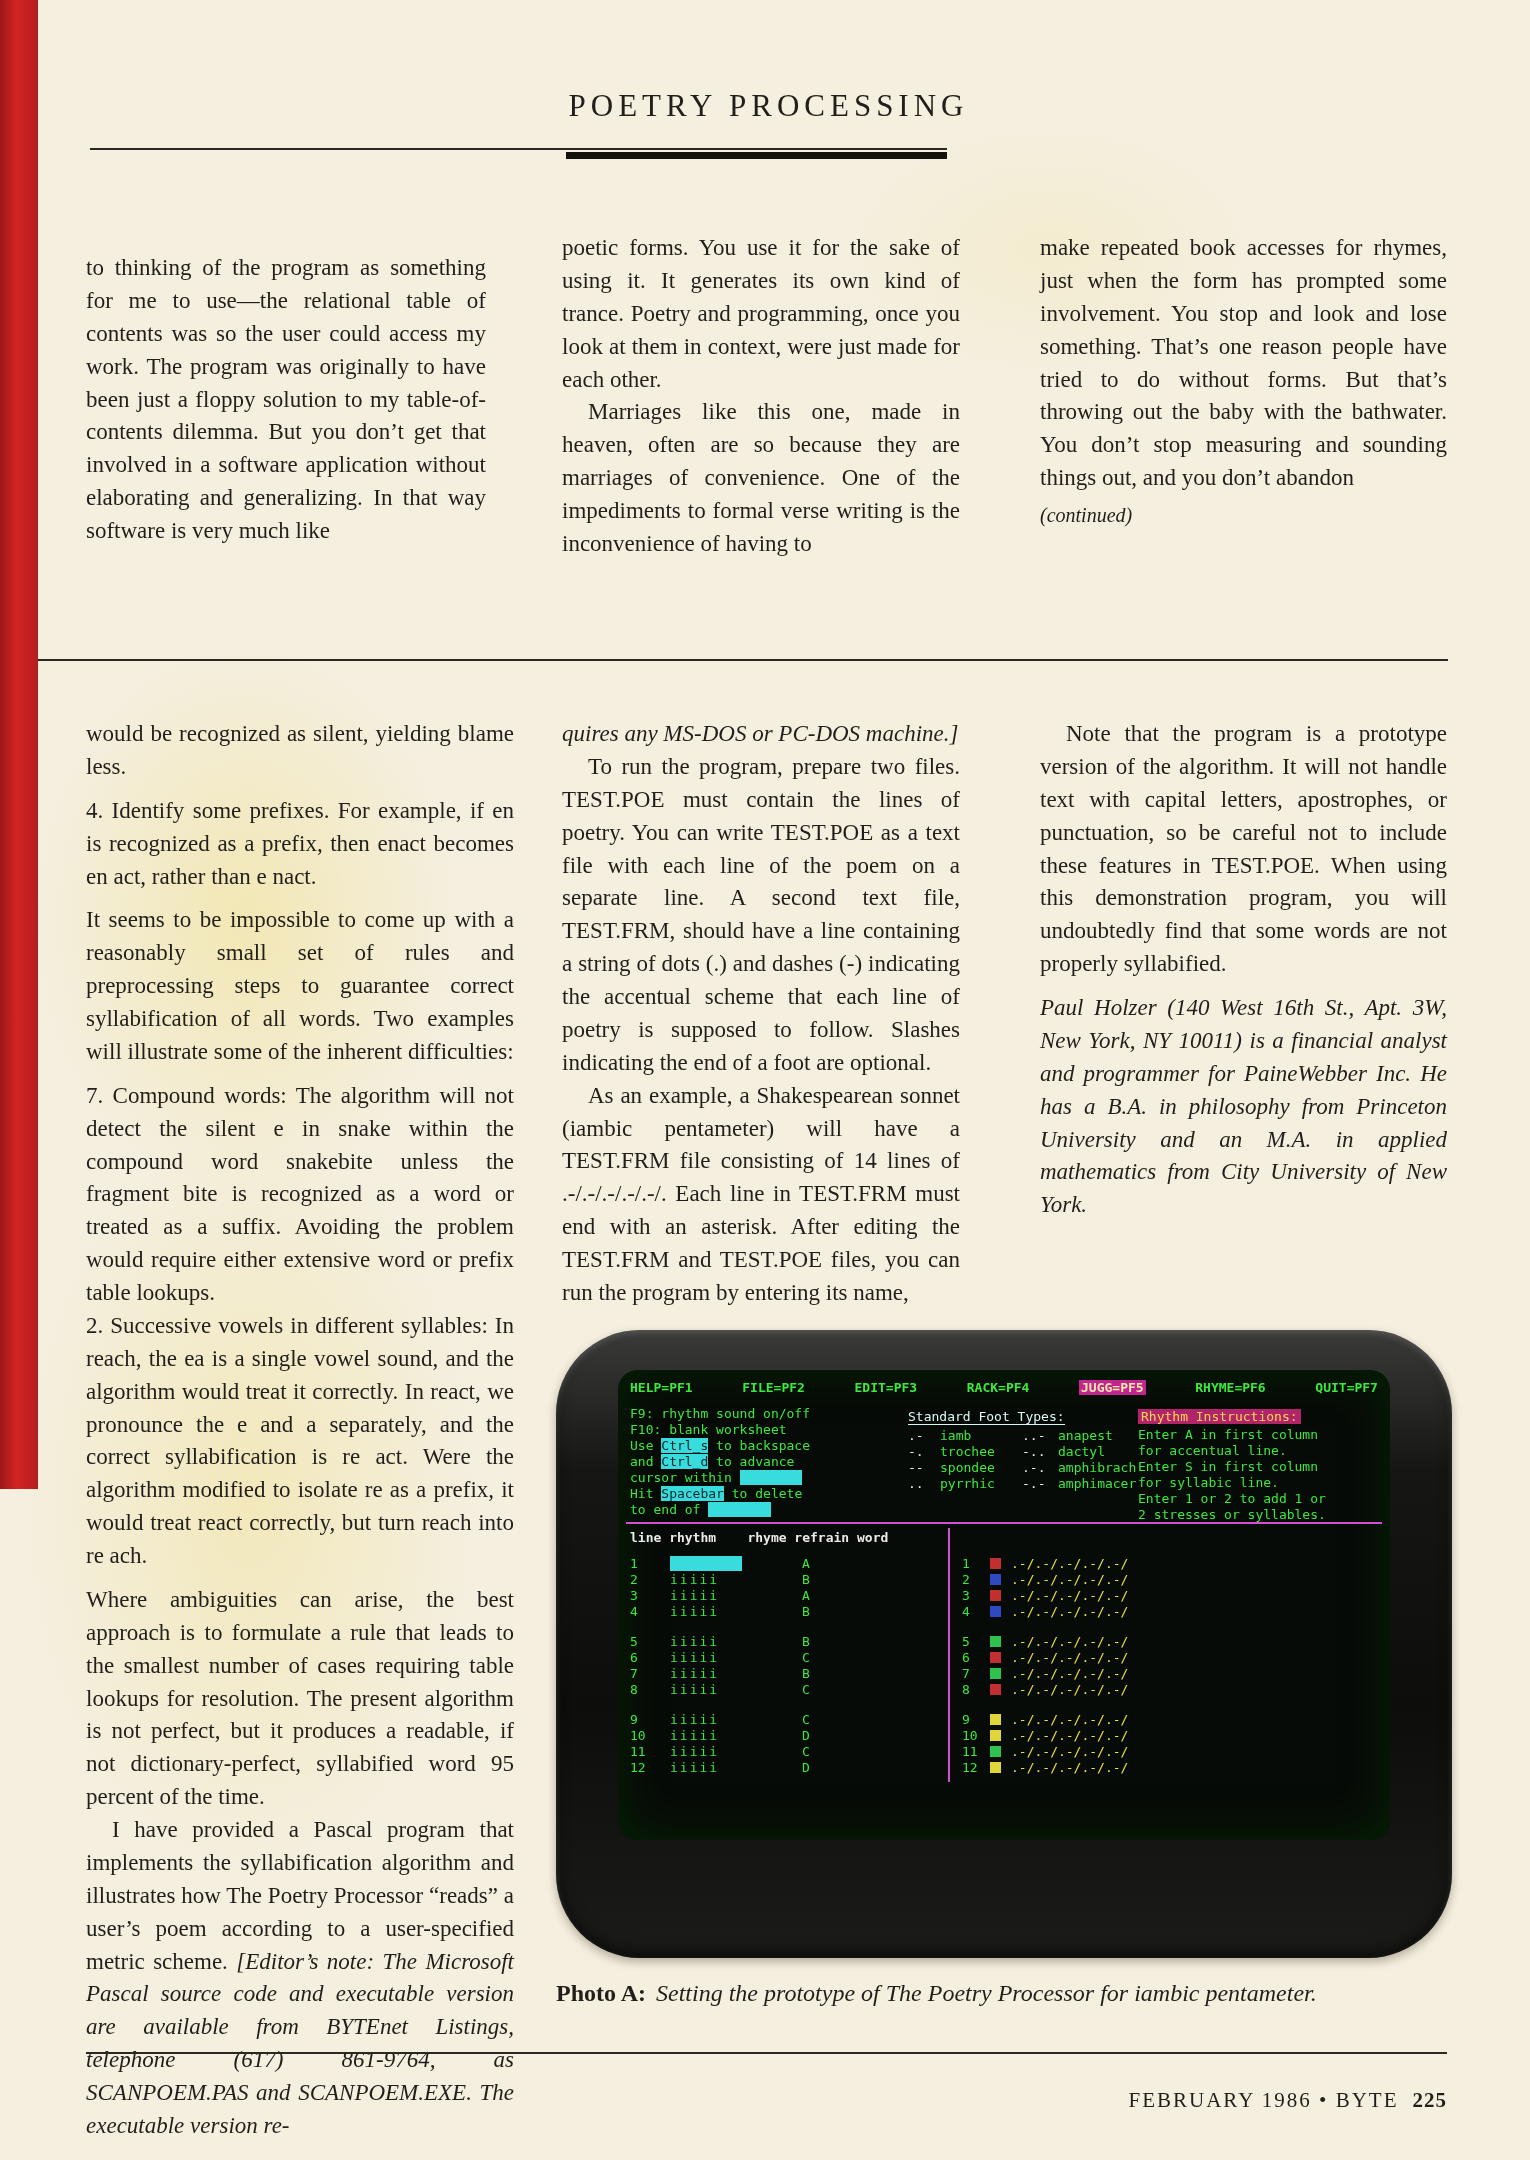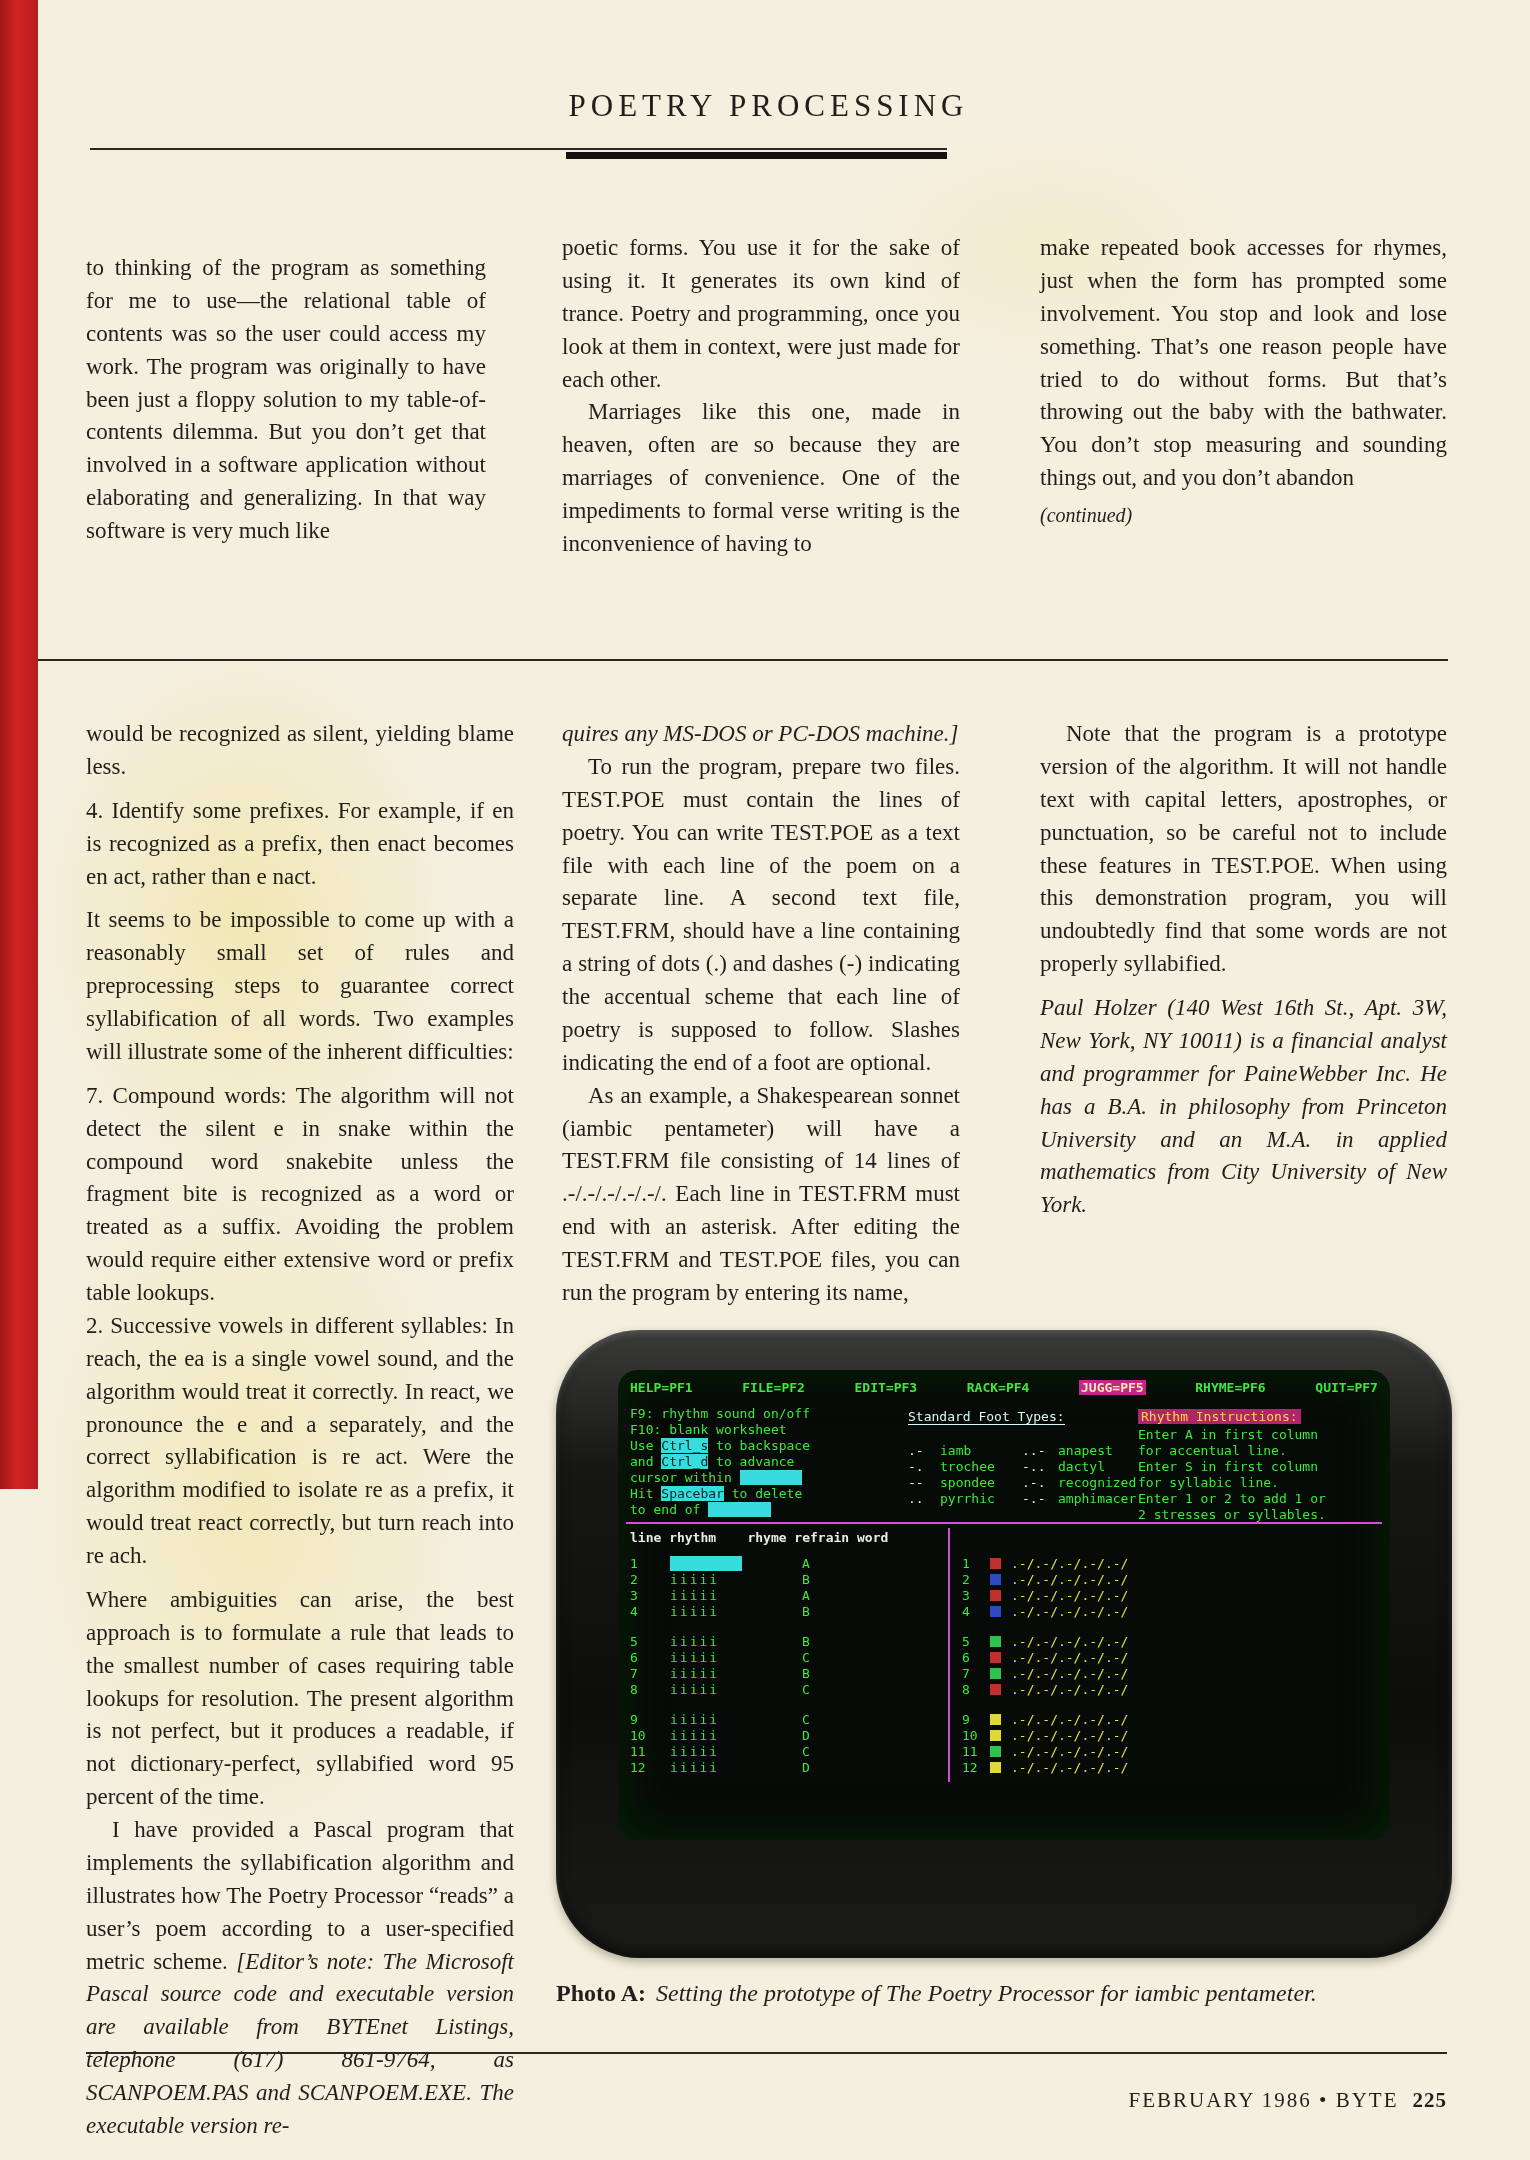--- a/index.html
+++ b/index.html
@@ -52,21 +52,21 @@
     box-shadow:inset 0 0 46px rgba(0,60,0,.5); }
   .s-menu { position:absolute; left:12px; right:12px; top:10px; display:flex; justify-content:space-between;
     font-size:13px; font-weight:bold; color:var(--screen-green,#3ce83c); }
   .m-hl { background:#c2258e; color:#ffe9a8; padding:0 2px; }
   .s-line { height:16px; font-size:13px; color:var(--screen-green,#3ce83c); white-space:pre; }
   .h-cyan  { background:var(--screen-cyan,#38dcdc); color:#04262a; }
   .h-block { background:var(--screen-cyan,#38dcdc); color:var(--screen-cyan,#38dcdc); }
   .s-instr { position:absolute; left:12px; top:36px; width:272px; }
   .s-foot  { position:absolute; left:290px; top:36px; width:224px; }
   .s-foot-header { display:inline-block; font-size:13px; color:#d8f8f8;
-    border-bottom:1px solid #d8f8f8; margin-bottom:18px; white-space:pre; }
+    border-bottom:1px solid #d8f8f8; margin-bottom:3px; white-space:pre; }
   .ft-sym  { display:inline-block; width:32px; color:#e9e9e9; }
   .ft-name { display:inline-block; width:82px; color:var(--screen-green,#3ce83c); }
   .ft-sym2 { display:inline-block; width:36px; color:#e9e9e9; }
   .ft-name2{ color:var(--screen-green,#3ce83c); }
   .s-rhy   { position:absolute; left:520px; top:36px; right:8px; }
   .s-rhy-header { display:inline-block; font-size:13px; background:#b1246a; color:#ffd84d; padding:0 3px; margin-bottom:3px; }
   .s-hr1  { position:absolute; left:8px; right:8px; top:152px; height:2px; background:var(--screen-magenta,#d24fd2); }
   .s-thead { position:absolute; left:12px; top:160px; font-size:13px; color:#eaeaea; white-space:pre; font-weight:bold; }
   .s-vline { position:absolute; left:330px; top:158px; width:2px; height:254px; background:var(--screen-magenta,#d24fd2); }
   .s-lt { position:absolute; left:12px;  top:186px; }
@@ -157,21 +157,21 @@
             <div class="s-line"><span>and </span><span class="h-cyan">Ctrl_d</span><span> to advance</span></div>
             <div class="s-line"><span>cursor within </span><span class="h-block">        </span></div>
             <div class="s-line"><span>Hit </span><span class="h-cyan">Spacebar</span><span> to delete</span></div>
             <div class="s-line"><span>to end of </span><span class="h-block">        </span></div>
           </div>
         <div class="s-foot">
           <span class="s-foot-header">Standard Foot Types:</span>
           <div>
               <div class="s-line"><span class="ft-sym">.-</span><span class="ft-name">iamb</span><span class="ft-sym2">..-</span><span class="ft-name2">anapest</span></div>
               <div class="s-line"><span class="ft-sym">-.</span><span class="ft-name">trochee</span><span class="ft-sym2">-..</span><span class="ft-name2">dactyl</span></div>
-              <div class="s-line"><span class="ft-sym">--</span><span class="ft-name">spondee</span><span class="ft-sym2">.-.</span><span class="ft-name2">recognized</span></div>
+              <div class="s-line"><span class="ft-sym">--</span><span class="ft-name">spondee</span><span class="ft-sym2">.-.</span><span class="ft-name2">amphibrach</span></div>
               <div class="s-line"><span class="ft-sym">..</span><span class="ft-name">pyrrhic</span><span class="ft-sym2">-.-</span><span class="ft-name2">amphimacer</span></div>
             </div>
         </div>
         <div class="s-rhy">
           <span class="s-rhy-header">Rhythm Instructions:</span>
           <div>
               <div class="s-line">Enter A in first column</div>
               <div class="s-line">for accentual line.</div>
               <div class="s-line">Enter S in first column</div>
               <div class="s-line">for syllabic line.</div>

